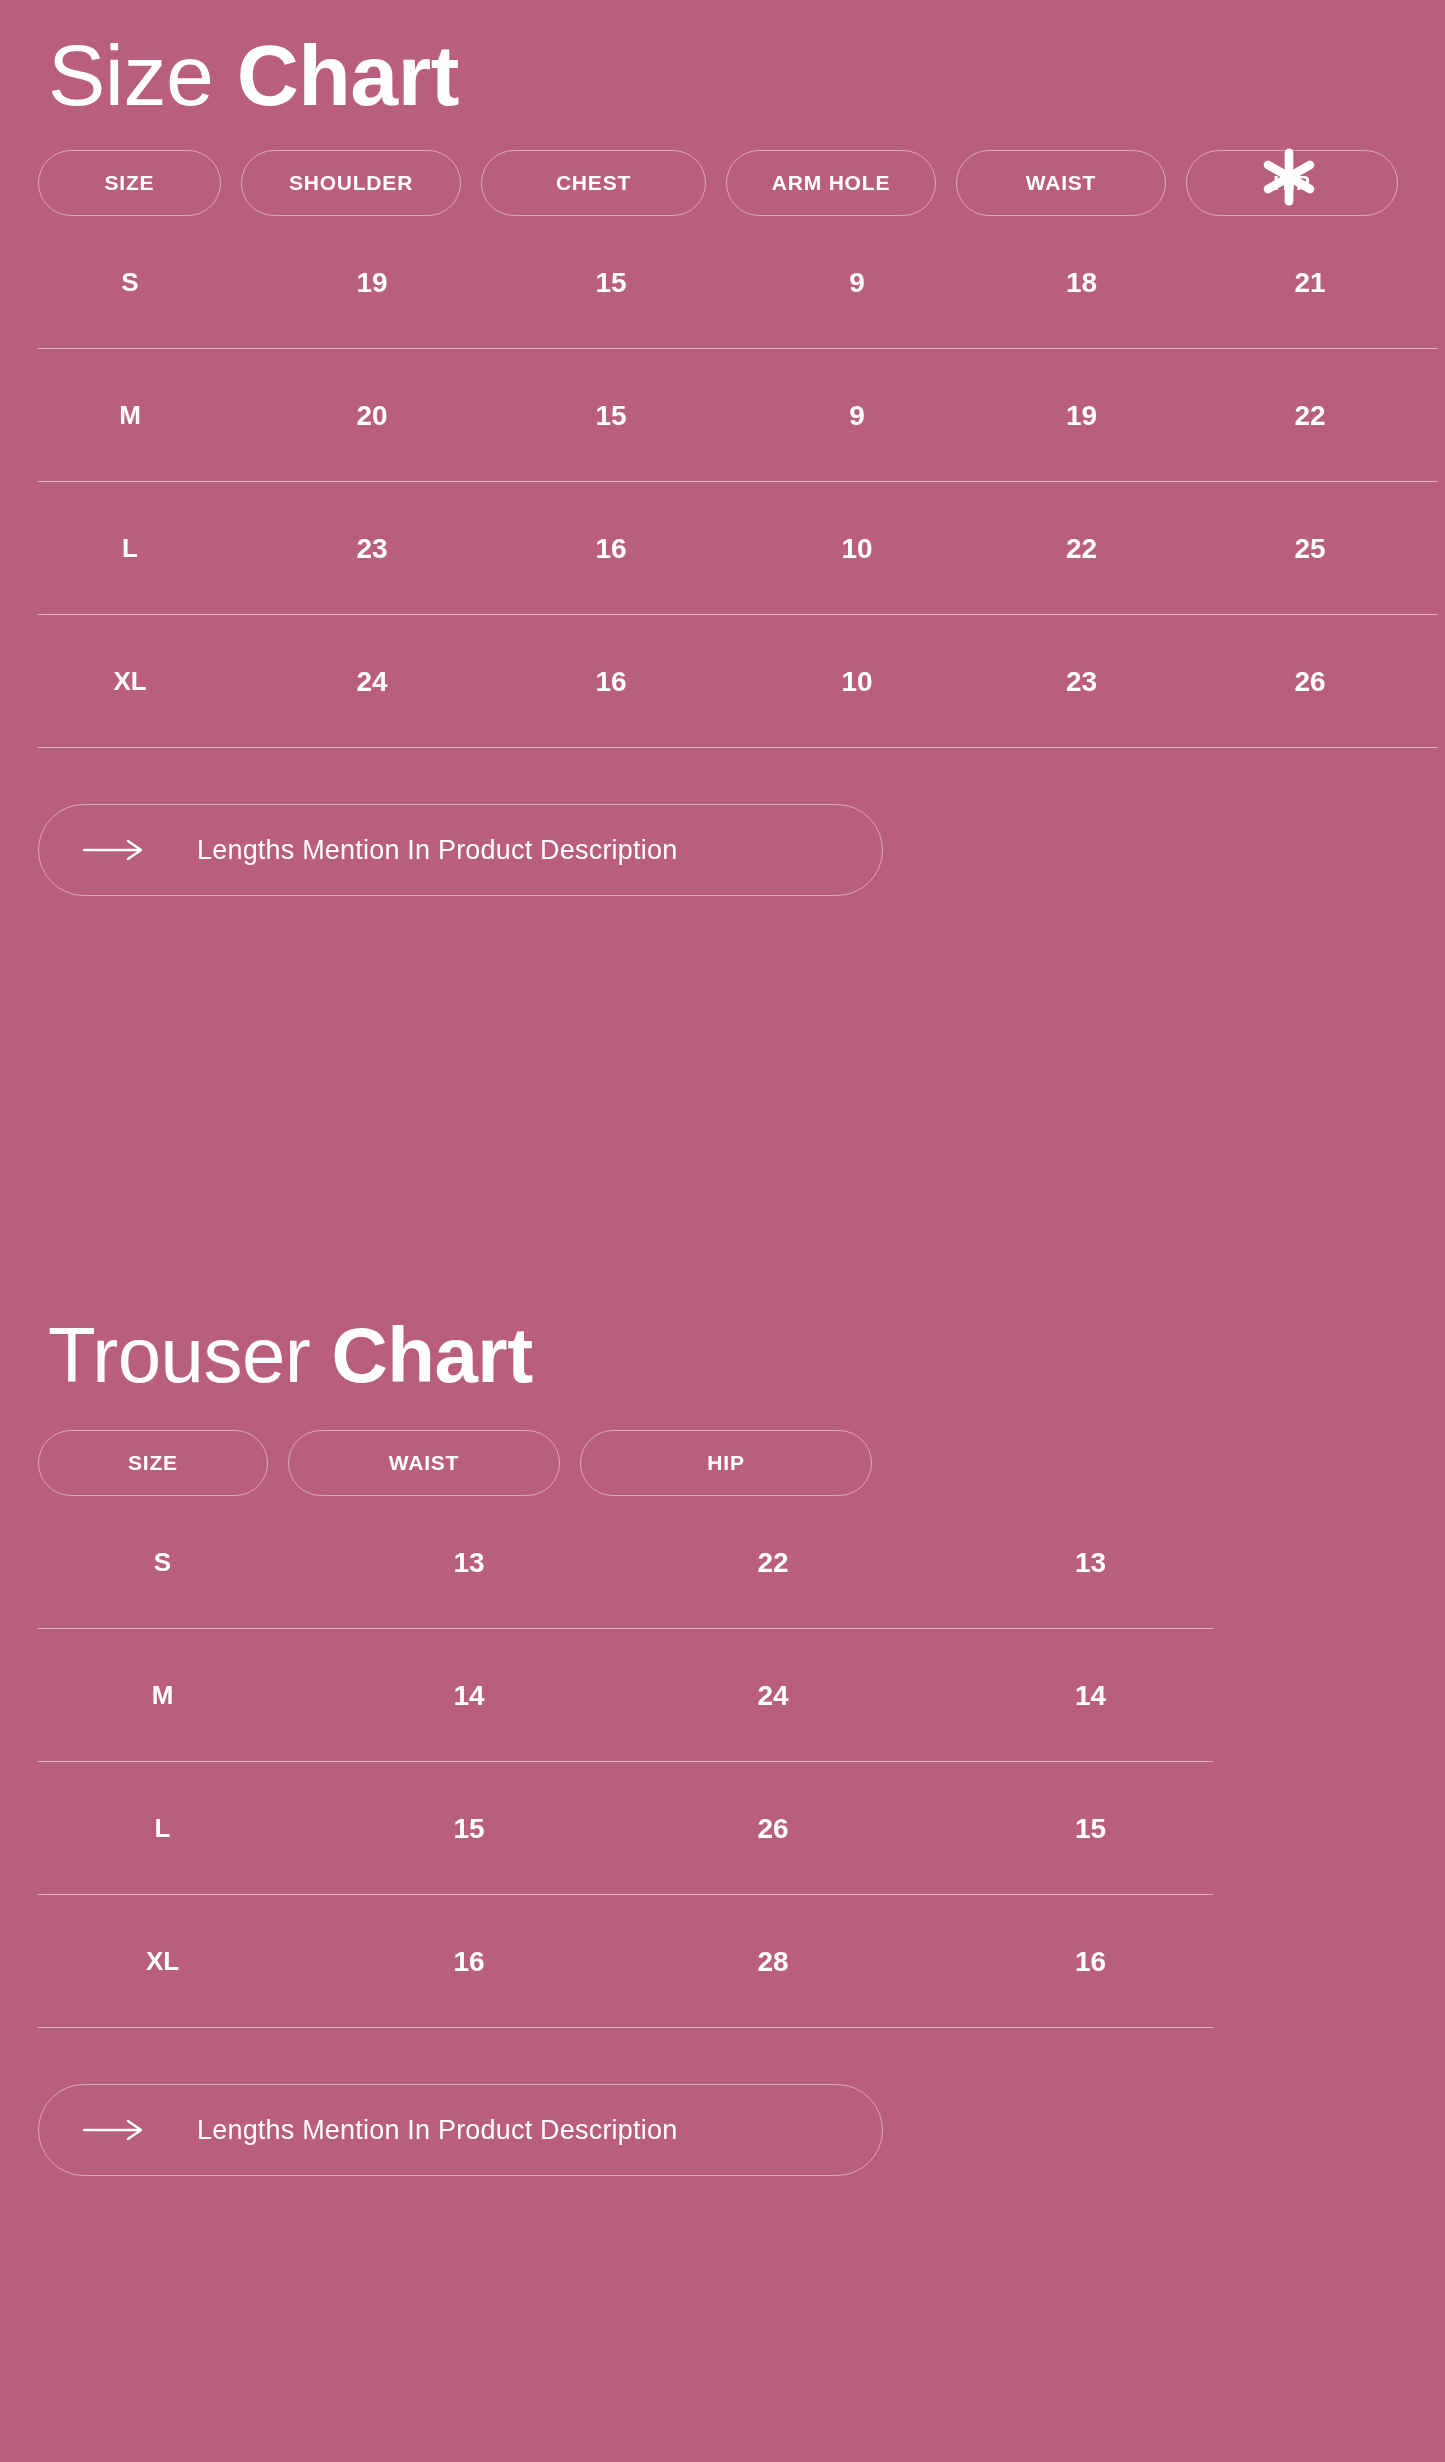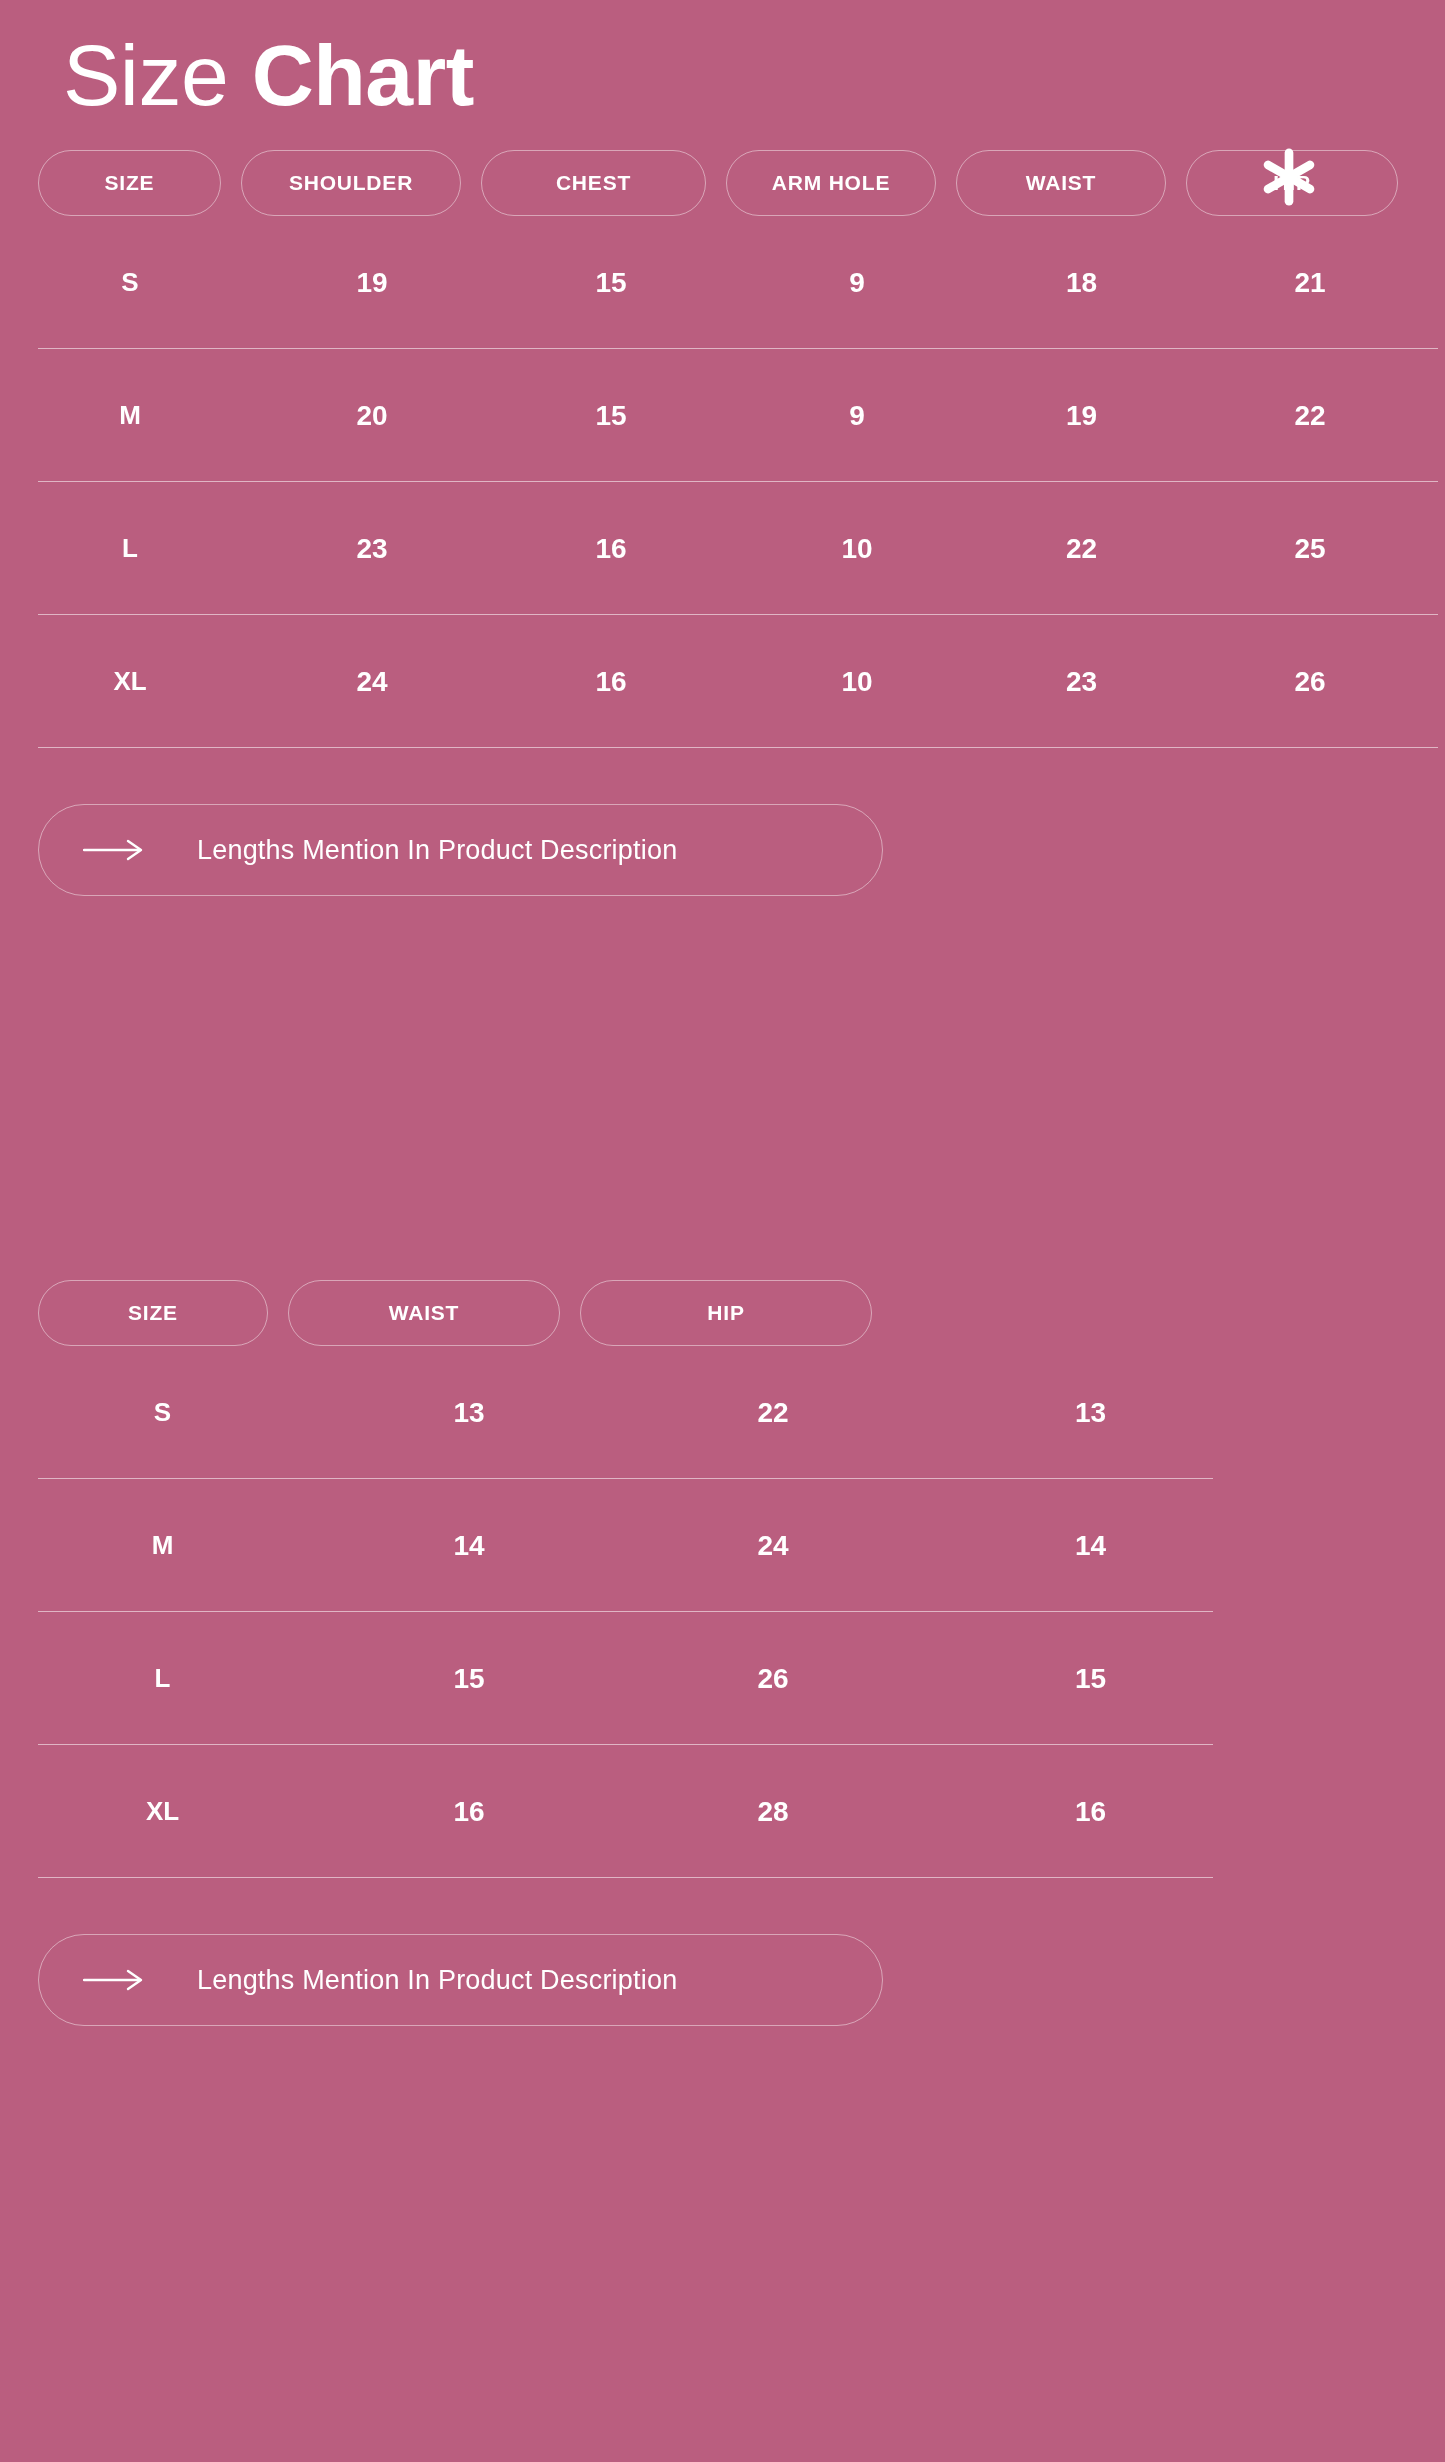--- a/index.html
+++ b/index.html
@@ -22,21 +22,21 @@
 
   
   .section { position:absolute; left:0; width:1445px; }
   #section-size    { top:0; }
   #section-trouser { top:1280px; }
 
   
   .title-row {
     position:relative;
     height:150px;
-    padding-left:63px;
+    padding-left:48px;
     display:flex;
     align-items:center;
   }
   .title {
     font-size:86px;
     line-height:1;
     color:#ffffff;
     letter-spacing:-0.5px;
     white-space:nowrap;
   }
@@ -235,20 +235,25 @@
           <polyline points="45,2 58,11 45,20" fill="none" stroke="#ffffff" stroke-width="2.4" stroke-linecap="round" stroke-linejoin="round"></polyline>
         </svg>
       </span>
       <span class="note-text">Lengths Mention In Product Description</span>
     </div>
 
   </div>
 
   <div class="section" id="section-trouser">
 
+    <div class="title-row">
+      <div class="title title-sm">
+        <span class="light">Trouser</span><span>&nbsp;</span><span class="bold">Chart</span>
+      </div>
+    </div>
 
     <div class="pill-row" id="head-trouser">
       <div class="pill">SIZE</div>
       <div class="pill">WAIST</div>
       <div class="pill">HIP</div>
     </div>
 
     <div class="table" id="table-trouser">
 
       <div class="row">

